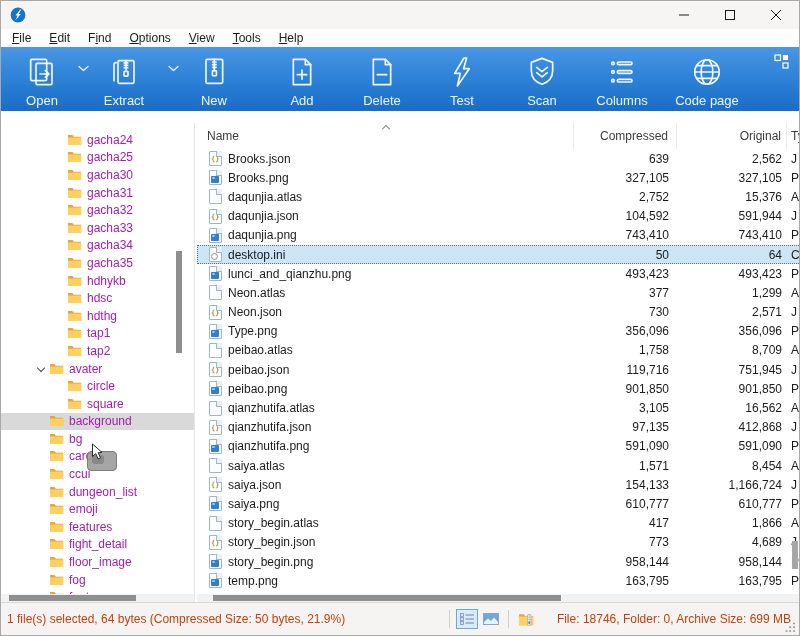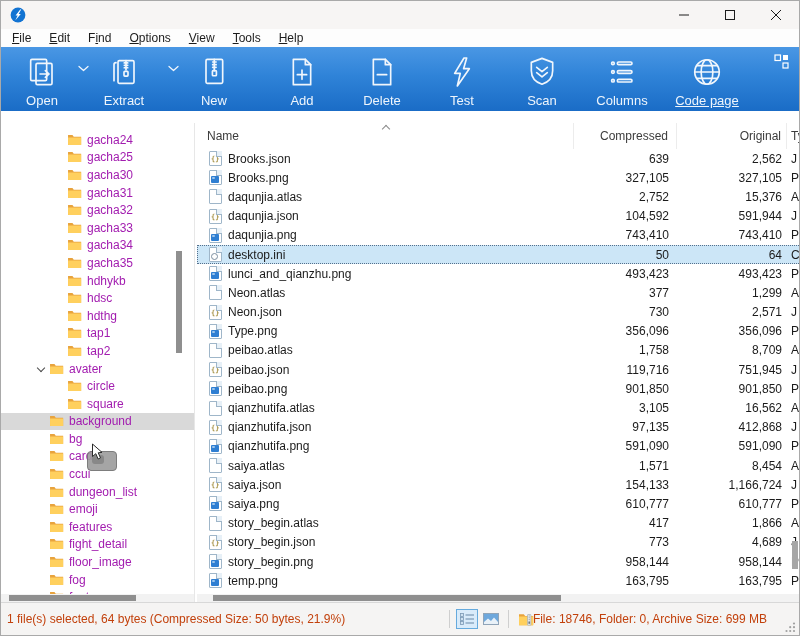--- a/index.html
+++ b/index.html
@@ -18,21 +18,21 @@
   
   .menubar{position:absolute;left:0;top:28px;width:100%;height:18px;background:#fdfdfd;display:flex;align-items:center;padding-left:2px;}
   .menu-item{font-size:12px;color:#1c1c1c;padding:0 9px;line-height:18px;}
   .menu-item .mkey{text-decoration:underline;}
 
   
   .toolbar{position:absolute;left:0;top:46px;width:100%;height:64px;
     background:linear-gradient(180deg,var(--toolbar_gradient_top,#4a97e4) 0%,#2f83d8 45%,var(--toolbar_gradient_bottom,#1a6cc6) 100%);
     display:flex;align-items:stretch;padding-left:12px;}
   .tb-btn{width:58px;display:flex;flex-direction:column;align-items:center;justify-content:flex-start;padding-top:9px;color:#eef5fc;}
-  .tb-btn.wide{width:84px;text-decoration:underline;}
+  .tb-btn.wide{width:84px;}
   .tb-btn svg{display:block;}
   .tb-label{font-size:13px;margin-top:5px;white-space:nowrap;}
   .tb-chev{width:24px;display:flex;align-items:center;justify-content:center;padding-bottom:22px;}
   .sp8{margin-right:8px;} .sp22{margin-left:22px;} .sp14{margin-left:14px;}
   .tico{stroke:#fff;fill:none;stroke-width:1.25;stroke-linecap:round;stroke-linejoin:round;opacity:.93;}
   .layout-toggle{position:absolute;right:10px;top:7px;width:15px;height:15px;}
 
   
   .main{position:absolute;left:0;top:122px;width:100%;height:479px;background:#fff;}
 
@@ -93,21 +93,21 @@
   .k-ini  .badge{width:7px;height:7px;border:1.6px solid #7d8fa0;border-radius:50%;background:#fff;}
 
   .list-vscroll{position:absolute;right:3px;top:0;width:6px;height:471px;}
   .list-vscroll .thumb{position:absolute;left:0;top:418px;width:6px;height:28px;background:#a6a6a6;}
   .list-hscroll{position:absolute;left:0;bottom:0;width:100%;height:8px;background:#f2f2f2;}
   .list-hscroll .thumb{position:absolute;left:16px;top:1px;width:348px;height:6px;background:#8f8f8f;}
 
   
   .statusbar{position:absolute;left:0;top:601px;width:100%;height:34px;background:var(--statusbar_bg,#f5f4f3);border-top:1px solid #d8d8d8;font-size:12px;color:#c2410c;}
   .sb-left{position:absolute;left:6px;top:9px;white-space:nowrap;}
-  .sb-right{position:absolute;right:32px;top:9px;white-space:nowrap;}
+  .sb-right{position:absolute;right:8px;top:9px;white-space:nowrap;}
   .sb-icons{position:absolute;left:443px;top:4px;display:flex;align-items:center;height:24px;}
   .sb-sep{width:1px;height:18px;background:#cfcfcf;margin:0 5px;}
   .sb-btn{width:22px;height:20px;display:flex;align-items:center;justify-content:center;margin:0 1px;border:1px solid transparent;}
   .sb-btn.active{border:1px solid #66aadd;background:#d9ebfa;}
   .resize-grip{position:absolute;right:3px;bottom:3px;}
 </style>
 </head>
 <body>
 
 <div class="window">

